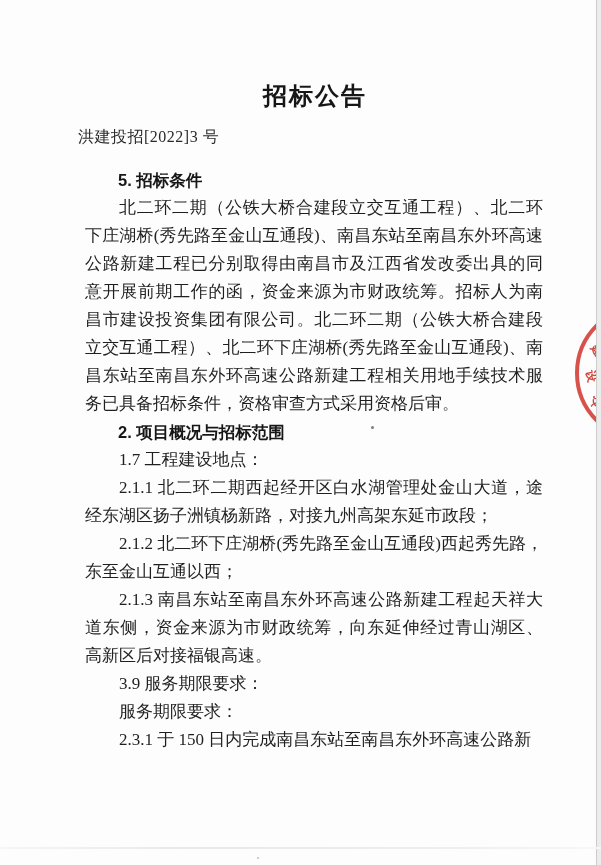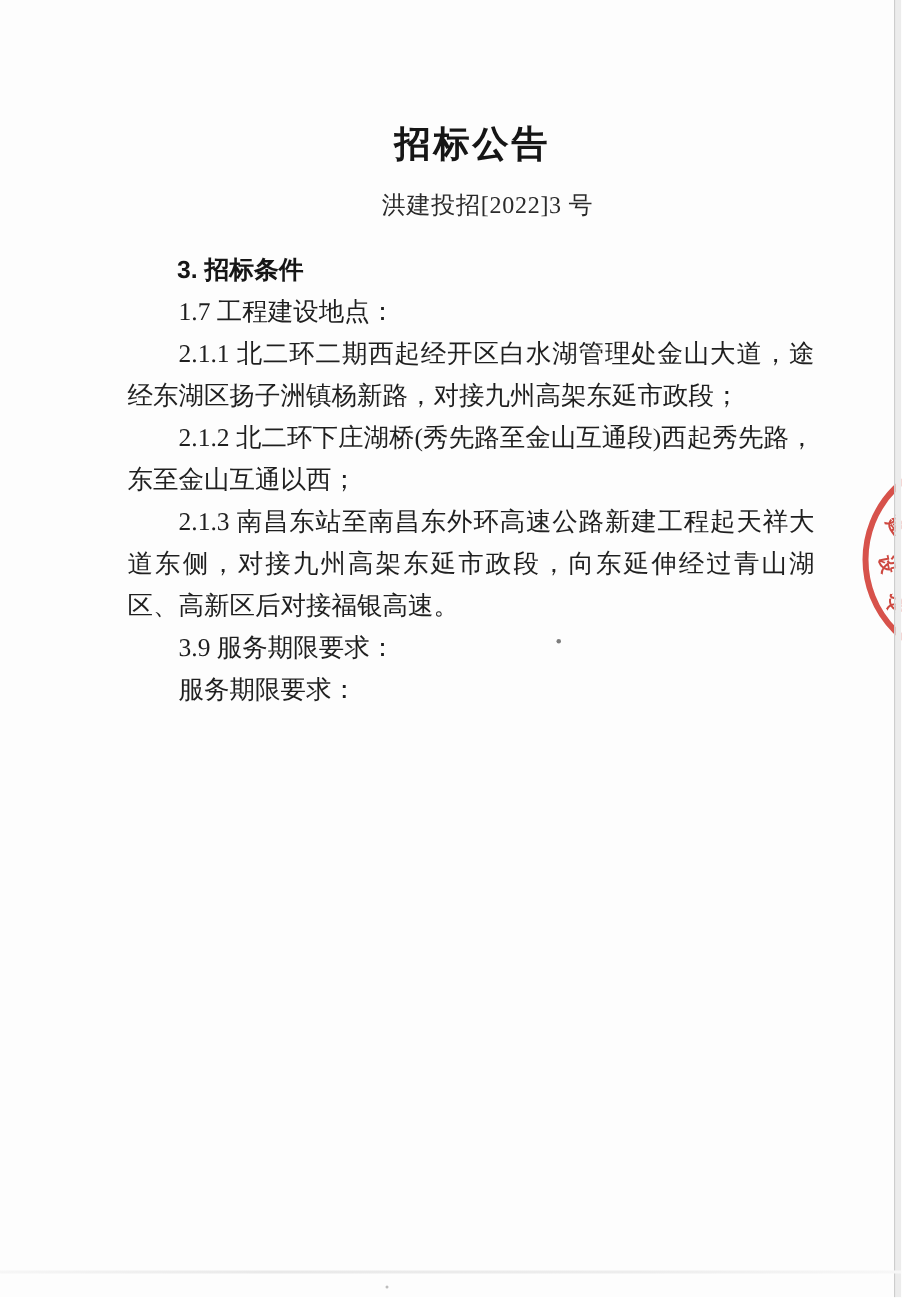--- a/index.html
+++ b/index.html
@@ -24,23 +24,23 @@
     text-align: center;
     font-family: "Liberation Sans", "DejaVu Sans", sans-serif;
     font-size: 24px;
     font-weight: bold;
     letter-spacing: 2px;
     color: #161616;
   }
   .doc-number {
     position: absolute;
     top: 127px;
-    left: 95px;
+    left: 78px;
     width: 460px;
-    text-align: center;
+    text-align: left;
     font-size: 16px;
     color: #2a2a2a;
     letter-spacing: 0.5px;
   }
   .doc-body {
     position: absolute;
     top: 166px;
     left: 85px;
     width: 458px;
     font-size: 17px;
@@ -117,27 +117,30 @@
 </head>
 <body>
 
 <div class="page">
 
   <div class="doc-title">招标公告</div>
 
   <div class="doc-number">洪建投招[2022]3 号</div>
 
   <div class="doc-body">
-    <p class="h">3. 招标条件</p>
+    <p class="h">5. 招标条件</p>
+    <p>北二环二期（公铁大桥合建段立交互通工程）、北二环下庄湖桥(秀先路至金山互通段)、南昌东站至南昌东外环高速公路新建工程已分别取得由南昌市及江西省发改委出具的同意开展前期工作的函，资金来源为市财政统筹。招标人为南昌市建设投资集团有限公司。北二环二期（公铁大桥合建段立交互通工程）、北二环下庄湖桥(秀先路至金山互通段)、南昌东站至南昌东外环高速公路新建工程相关用地手续技术服务已具备招标条件，资格审查方式采用资格后审。</p>
+    <p class="h">2. 项目概况与招标范围</p>
     <p>1.7 工程建设地点：</p>
     <p>2.1.1 北二环二期西起经开区白水湖管理处金山大道，途经东湖区扬子洲镇杨新路，对接九州高架东延市政段；</p>
     <p>2.1.2 北二环下庄湖桥(秀先路至金山互通段)西起秀先路，东至金山互通以西；</p>
-    <p>2.1.3 南昌东站至南昌东外环高速公路新建工程起天祥大道东侧，对接九州高架东延市政段，向东延伸经过青山湖区、高新区后对接福银高速。</p>
+    <p>2.1.3 南昌东站至南昌东外环高速公路新建工程起天祥大道东侧，资金来源为市财政统筹，向东延伸经过青山湖区、高新区后对接福银高速。</p>
     <p>3.9 服务期限要求：</p>
     <p>服务期限要求：</p>
+    <p>2.3.1 于 150 日内完成南昌东站至南昌东外环高速公路新</p>
   </div>
 
   <div class="seal">
     <span class="glyph g1">建</span>
     <span class="glyph g2">设</span>
     <span class="glyph g3">投</span>
   </div>
 
   <div class="edge-line"></div>
   <div class="edge-strip"></div>

